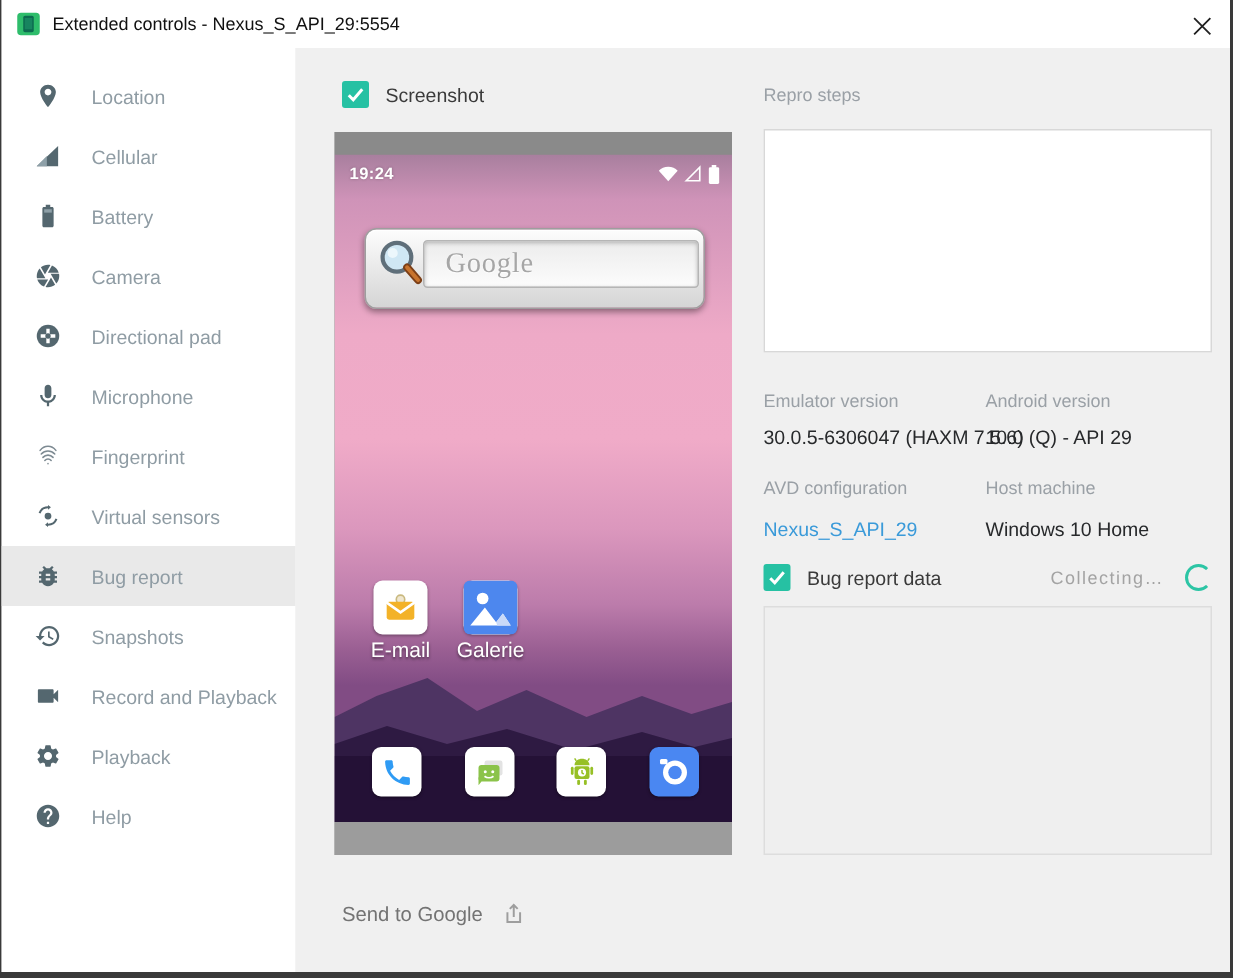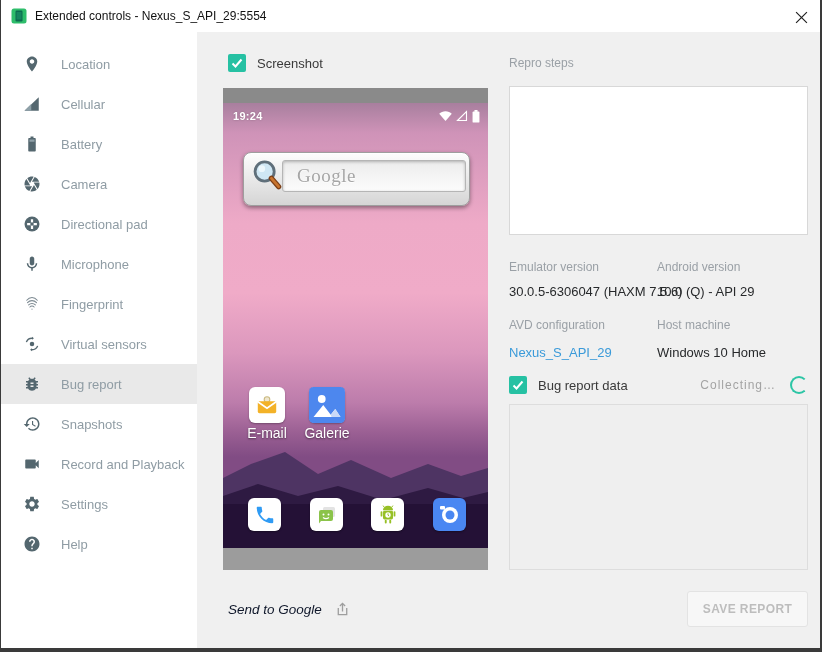--- a/index.html
+++ b/index.html
@@ -51,21 +51,21 @@
 
   .apptile{position:absolute;width:36px;height:36px;border-radius:6px;background:#fff;display:flex;align-items:center;justify-content:center;box-shadow:0 1px 2px rgba(0,0,0,.3);}
   .applabel{position:absolute;width:60px;text-align:center;font-size:14px;color:#fff;text-shadow:0 1px 2px rgba(0,0,0,.5);}
 
   .mountains{position:absolute;left:0;top:356px;width:265px;height:104px;}
   .docktile{position:absolute;width:33px;height:33px;border-radius:6px;background:#fff;display:flex;align-items:center;justify-content:center;box-shadow:0 1px 2px rgba(0,0,0,.35);}
   .docktile.blue{background:#4a87f2;}
   .navband{position:absolute;left:0;top:460px;width:265px;height:22px;background:#9c9c9c;}
 
   .send-row{position:absolute;left:31px;top:570px;display:flex;align-items:center;gap:13px;cursor:pointer;}
-  .send-row .txt{font-size:13.5px;color:#0f172a;font-style:italic;}
+  .send-row .txt{font-size:13.5px;color:#737373;}
   .sec-label{font-size:12px;color:#9aa0a6;}
   .repro-label{position:absolute;left:312px;top:24px;}
   .repro-area{position:absolute;left:312px;top:54px;width:299px;height:149px;background:#fff;border:1px solid #d8d8d8;box-sizing:border-box;resize:none;outline:none;font-family:"Liberation Sans",sans-serif;font-size:13px;color:#333;}
 
   .fld-label{position:absolute;font-size:12px;color:#9aa0a6;white-space:nowrap;}
   .fld-value{position:absolute;font-size:13px;color:#27292b;white-space:nowrap;}
   .fld-value.link{color:#3a9ad9;cursor:pointer;}
 
   .bugrow{position:absolute;left:312px;top:344px;width:299px;display:flex;align-items:center;}
   .bugrow .txt{margin-left:11px;font-size:13px;color:#3a3a3a;}
@@ -192,21 +192,21 @@
         <svg class="ic" viewBox="0 0 24 24">
             <path fill="currentColor" d="M17 10.5V7c0-.55-.45-1-1-1H4c-.55 0-1 .45-1 1v10c0 .55.45 1 1 1h12c.55 0 1-.45 1-1v-3.5l4 4v-11l-4 4z"></path>
           </svg>
         <span class="lbl">Record and Playback</span>
       </div>
 
       <div class="side-item">
         <svg class="ic" viewBox="0 0 24 24">
             <path fill="currentColor" d="M19.14 12.94c.04-.3.06-.61.06-.94s-.02-.64-.07-.94l2.03-1.58c.18-.14.23-.41.12-.61l-1.92-3.32c-.12-.22-.37-.29-.59-.22l-2.39.96c-.5-.38-1.03-.7-1.62-.94l-.36-2.54c-.04-.24-.24-.41-.48-.41h-3.84c-.24 0-.43.17-.47.41l-.36 2.54c-.59.24-1.13.57-1.62.94l-2.39-.96c-.22-.08-.47 0-.59.22L2.74 8.87c-.12.21-.08.47.12.61l2.03 1.58c-.05.3-.09.63-.09.94s.02.64.07.94l-2.03 1.58c-.18.14-.23.41-.12.61l1.92 3.32c.12.22.37.29.59.22l2.39-.96c.5.38 1.03.7 1.62.94l.36 2.54c.05.24.24.41.48.41h3.84c.24 0 .44-.17.47-.41l.36-2.54c.59-.24 1.13-.56 1.62-.94l2.39.96c.22.08.47 0 .59-.22l1.92-3.32c.12-.22.07-.47-.12-.61l-2.01-1.58zM12 15.6c-1.98 0-3.6-1.62-3.6-3.6s1.62-3.6 3.6-3.6 3.6 1.62 3.6 3.6-1.62 3.6-3.6 3.6z"></path>
           </svg>
-        <span class="lbl">Settings</span>
+        <span class="lbl">Playback</span>
       </div>
 
       <div class="side-item">
         <svg class="ic" viewBox="0 0 24 24">
             <path fill="currentColor" d="M12 2C6.48 2 2 6.48 2 12s4.48 10 10 10 10-4.48 10-10S17.52 2 12 2zm1 17h-2v-2h2v2zm2.07-7.75l-.9.92C13.45 12.9 13 13.5 13 15h-2v-.5c0-1.1.45-2.1 1.17-2.83l1.24-1.26c.37-.36.59-.86.59-1.41 0-1.1-.9-2-2-2s-2 .9-2 2H8c0-2.21 1.79-4 4-4s4 1.79 4 4c0 .88-.36 1.68-.93 2.25z"></path>
           </svg>
         <span class="lbl">Help</span>
       </div>
 
     </div>
@@ -347,16 +347,15 @@
             <path d="M1.5 6.5l3 3 6-7" fill="none" stroke="#fff" stroke-width="2"></path>
           </svg>
       </div>
       <span class="txt">Bug report data</span>
       <span class="collecting">Collecting…</span>
       <div class="spinner"></div>
     </div>
 
     <div class="bugbox"></div>
 
-    <button class="save-btn">SAVE REPORT</button>
   </div>
 
 </div>
 
 </body></html>

